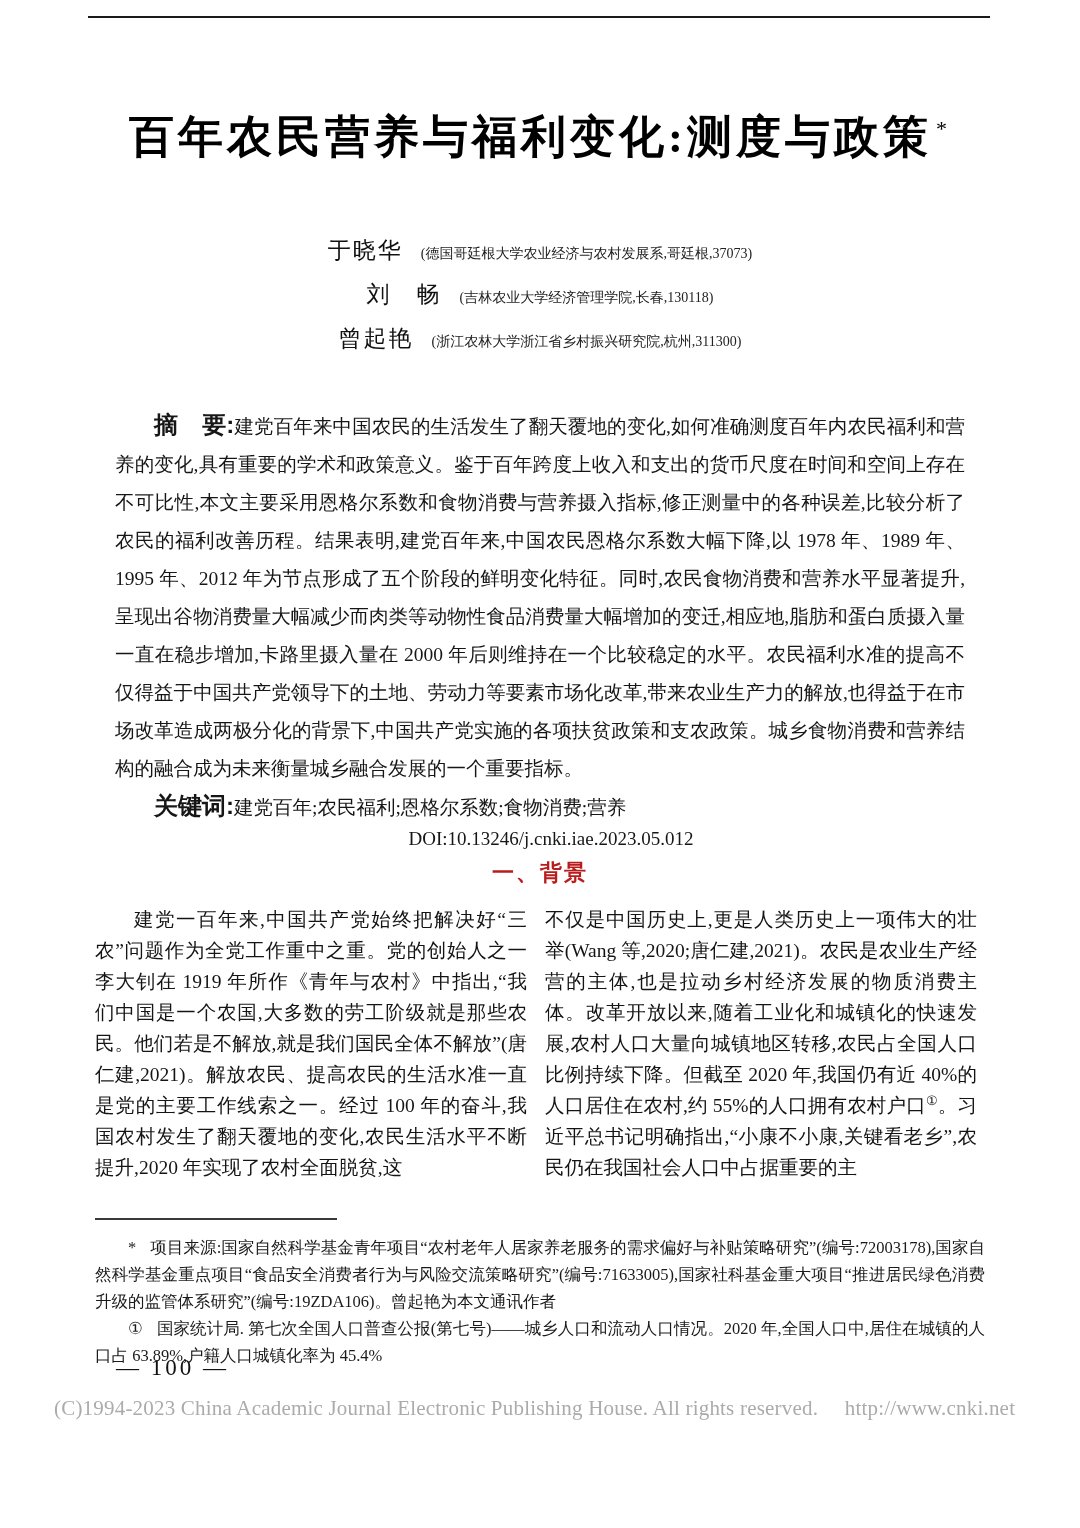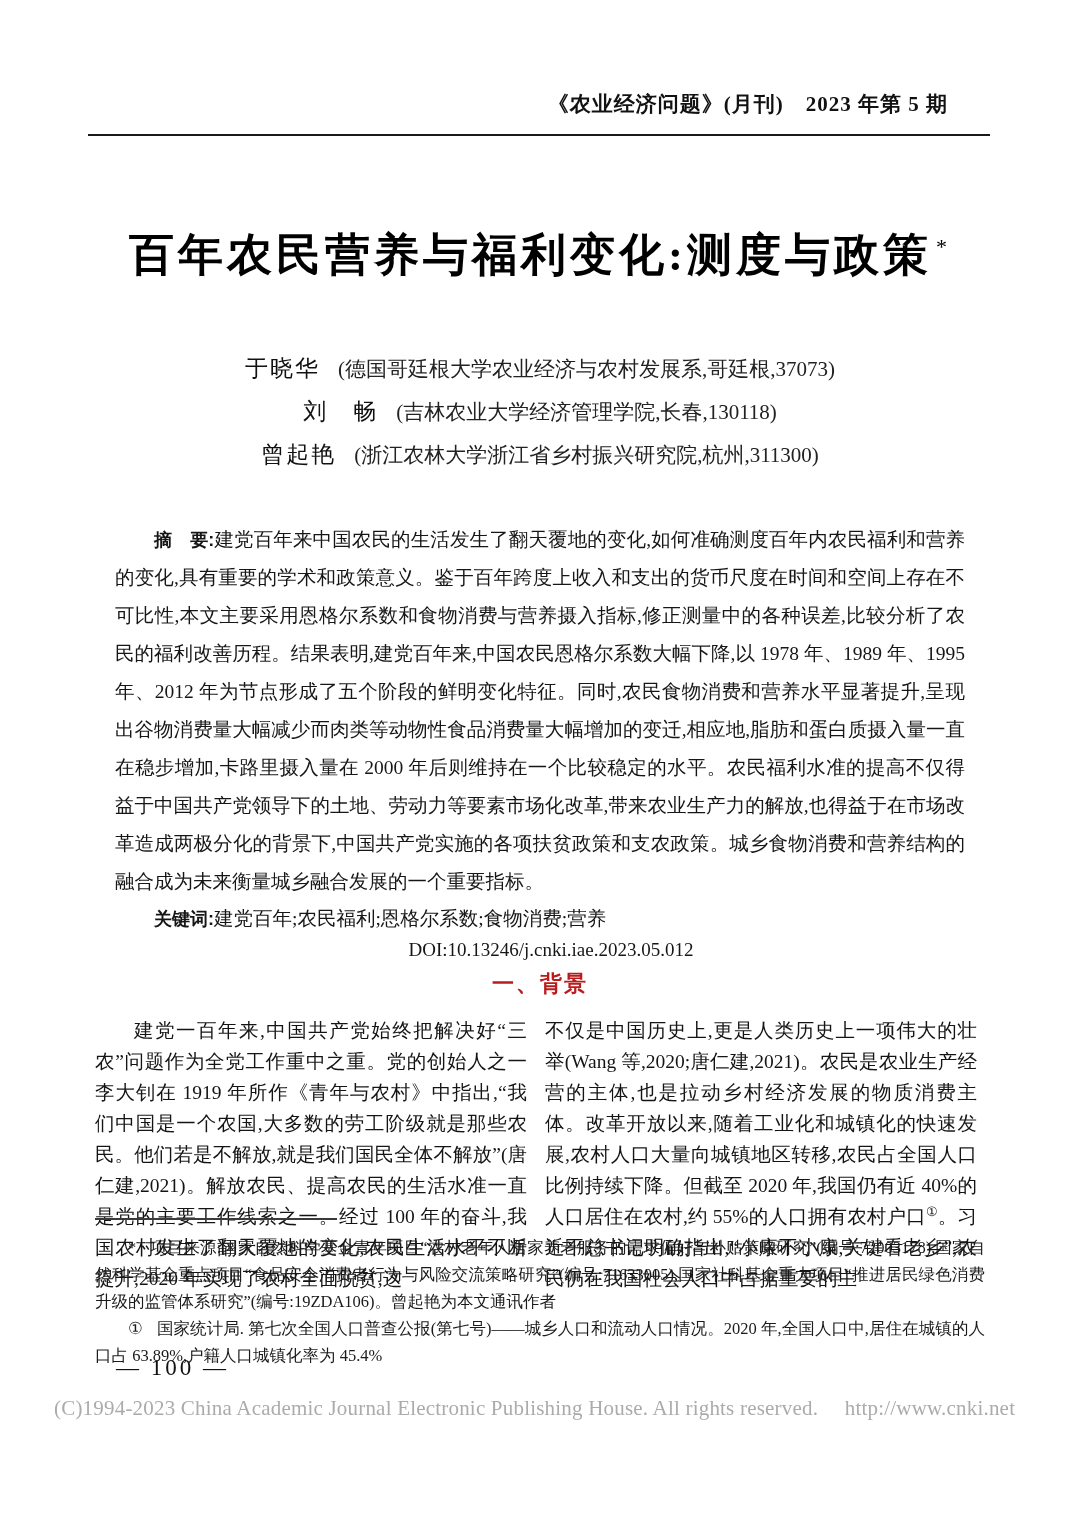--- a/index.html
+++ b/index.html
@@ -57,37 +57,37 @@
   .author-row {
     line-height: 41px;
     white-space: nowrap;
   }
   .author-name {
     font-size: 23px;
     letter-spacing: 2px;
     color: #111;
   }
   .author-affil {
-    font-size: 21px;
+    font-size: 14px;
     color: #222;
     margin-left: 14px;
   }
   
   .abstract {
     margin: 44px 115px 0 115px;
     font-size: 19.5px;
     line-height: 38px;
     text-align: justify;
     text-indent: 2em;
     color: #161616;
   }
   .abstract-label, .keywords-label {
     font-weight: bold;
     font-family: "Liberation Sans", "DejaVu Sans", sans-serif;
-    font-size: 18px;
+    font-size: 24px;
   }
   .keywords {
     margin: 2px 115px 0 115px;
     font-size: 19.5px;
     line-height: 32px;
     text-indent: 2em;
     color: #161616;
   }
   .doi-line {
     margin: 0 115px 0 115px;
@@ -176,23 +176,20 @@
     color: #ababab;
     letter-spacing: 0.2px;
     white-space: nowrap;
   }
 </style>
 </head>
 <body>
 
 <div class="page">
 
-  <div class="journal-header">
-    <span>《农业经济问题》(月刊)　2023 年第 5 期</span>
-  </div>
   <div class="header-rule"></div>
 
   <div class="title">
     <span>百年农民营养与福利变化:测度与政策</span><span class="title-mark">*</span>
   </div>
 
   <div class="authors">
     <div class="author-row">
       <span class="author-name">于晓华</span>
       <span class="author-affil">(德国哥廷根大学农业经济与农村发展系,哥廷根,37073)</span>

